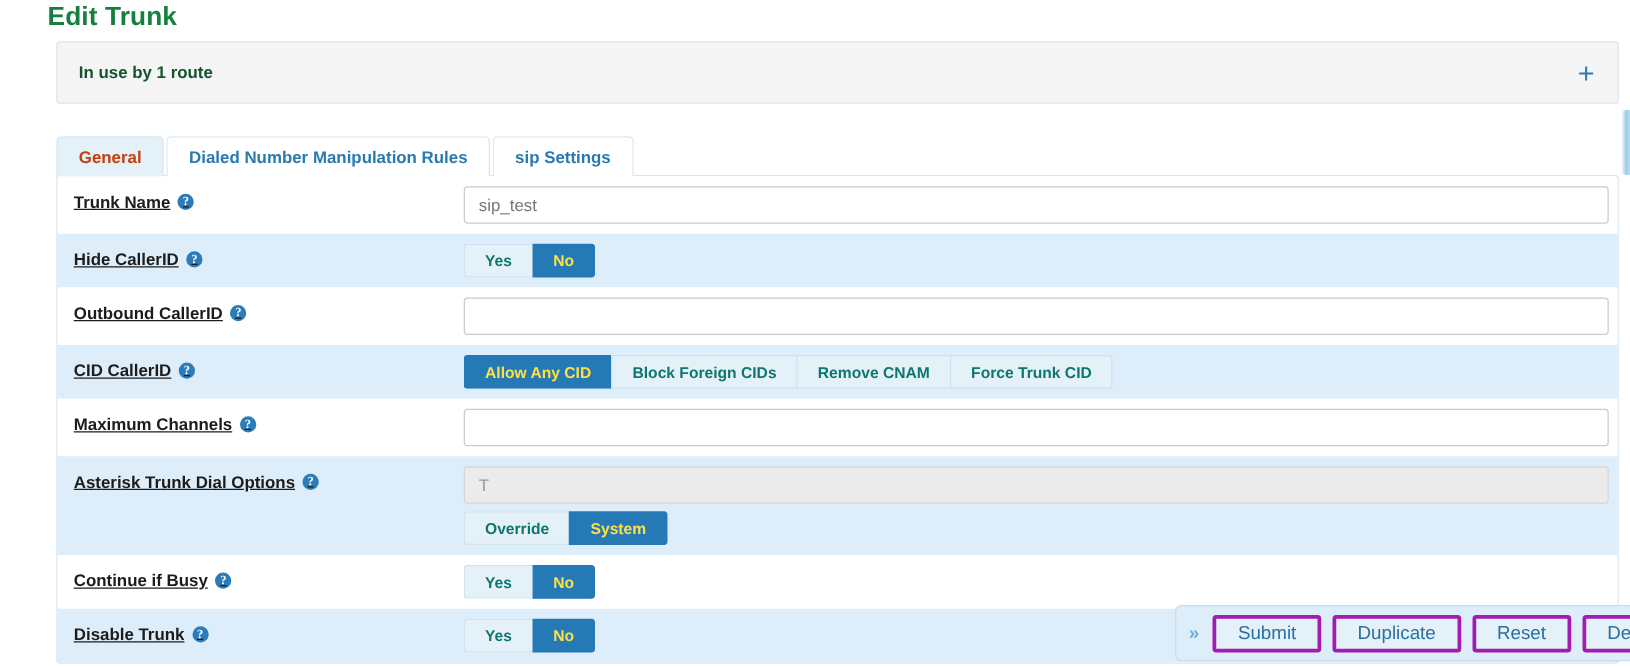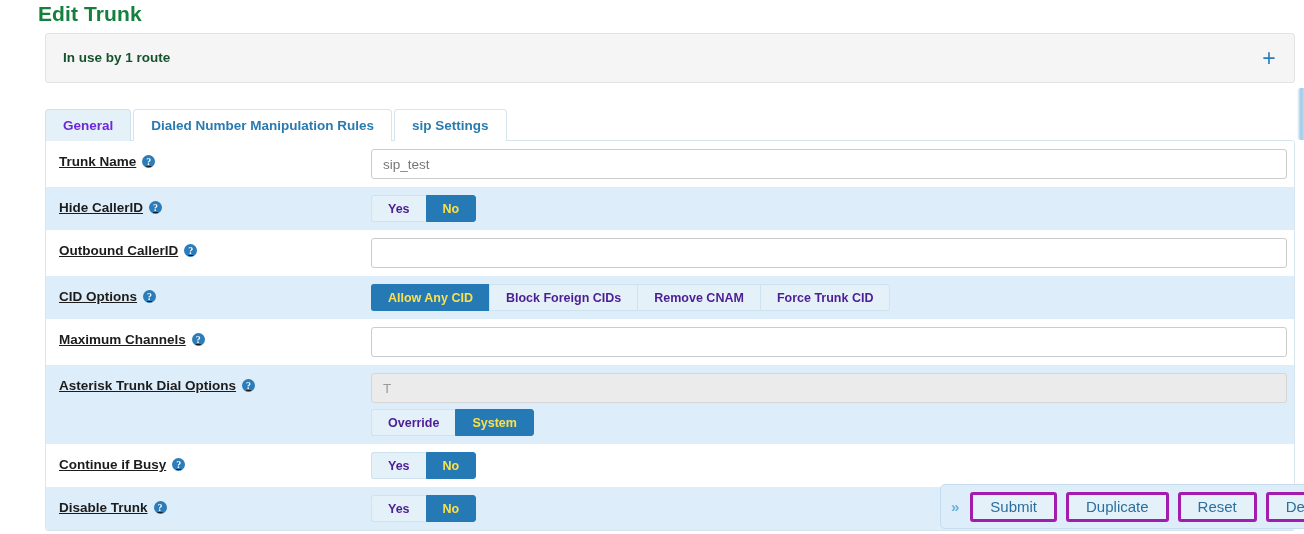--- a/index.html
+++ b/index.html
@@ -69,21 +69,21 @@
     background: #ffffff;
     border: 1px solid #d7e5ef;
     border-bottom: none;
     border-radius: 4px 4px 0 0;
     cursor: pointer;
     white-space: nowrap;
   }
   .tab.active {
     background: #e4f1f9;
     border-color: #cfe2ef;
-    color: #6d28d9;
+    color: #c2410c;
   }
 
   
   .panel {
     position: absolute;
     left: 45px; top: 140px;
     width: 1250px;
     border: 1px solid #d7e5ef;
     border-radius: 0 3px 3px 3px;
     background: #ffffff;
@@ -158,21 +158,21 @@
     border-color: #d6d6d6;
   }
 
   
   .btn-group { display: flex; }
   .btn-group .bg-btn {
     height: 27px;
     padding: 0 16px;
     font-size: 12.5px;
     font-weight: bold;
-    color: #4c1d95;
+    color: #0f766e;
     background: #e4f1f9;
     border: 1px solid #cfe2ef;
     border-right-width: 0;
     display: flex; align-items: center; justify-content: center;
     cursor: pointer;
     white-space: nowrap;
   }
   .btn-group .bg-btn:first-child { border-radius: 3px 0 0 3px; }
   .btn-group .bg-btn:last-child  { border-radius: 0 3px 3px 0; border-right-width: 1px; }
   .btn-group .bg-btn.active {
@@ -277,21 +277,21 @@
         <div class="row-label">
           <span>Outbound CallerID</span>
           <span class="help-icon">?</span>
         </div>
         <div class="row-field">
           <input type="text" class="text-input" placeholder="" style="">
         </div>
       </div>
       <div class="row alt">
         <div class="row-label">
-          <span>CID Options</span>
+          <span>CID CallerID</span>
           <span class="help-icon">?</span>
         </div>
         <div class="row-field">
           <div class="btn-group">
             <div class="bg-btn active">Allow Any CID</div>
             <div class="bg-btn">Block Foreign CIDs</div>
             <div class="bg-btn">Remove CNAM</div>
             <div class="bg-btn">Force Trunk CID</div>
           </div>
         </div>

